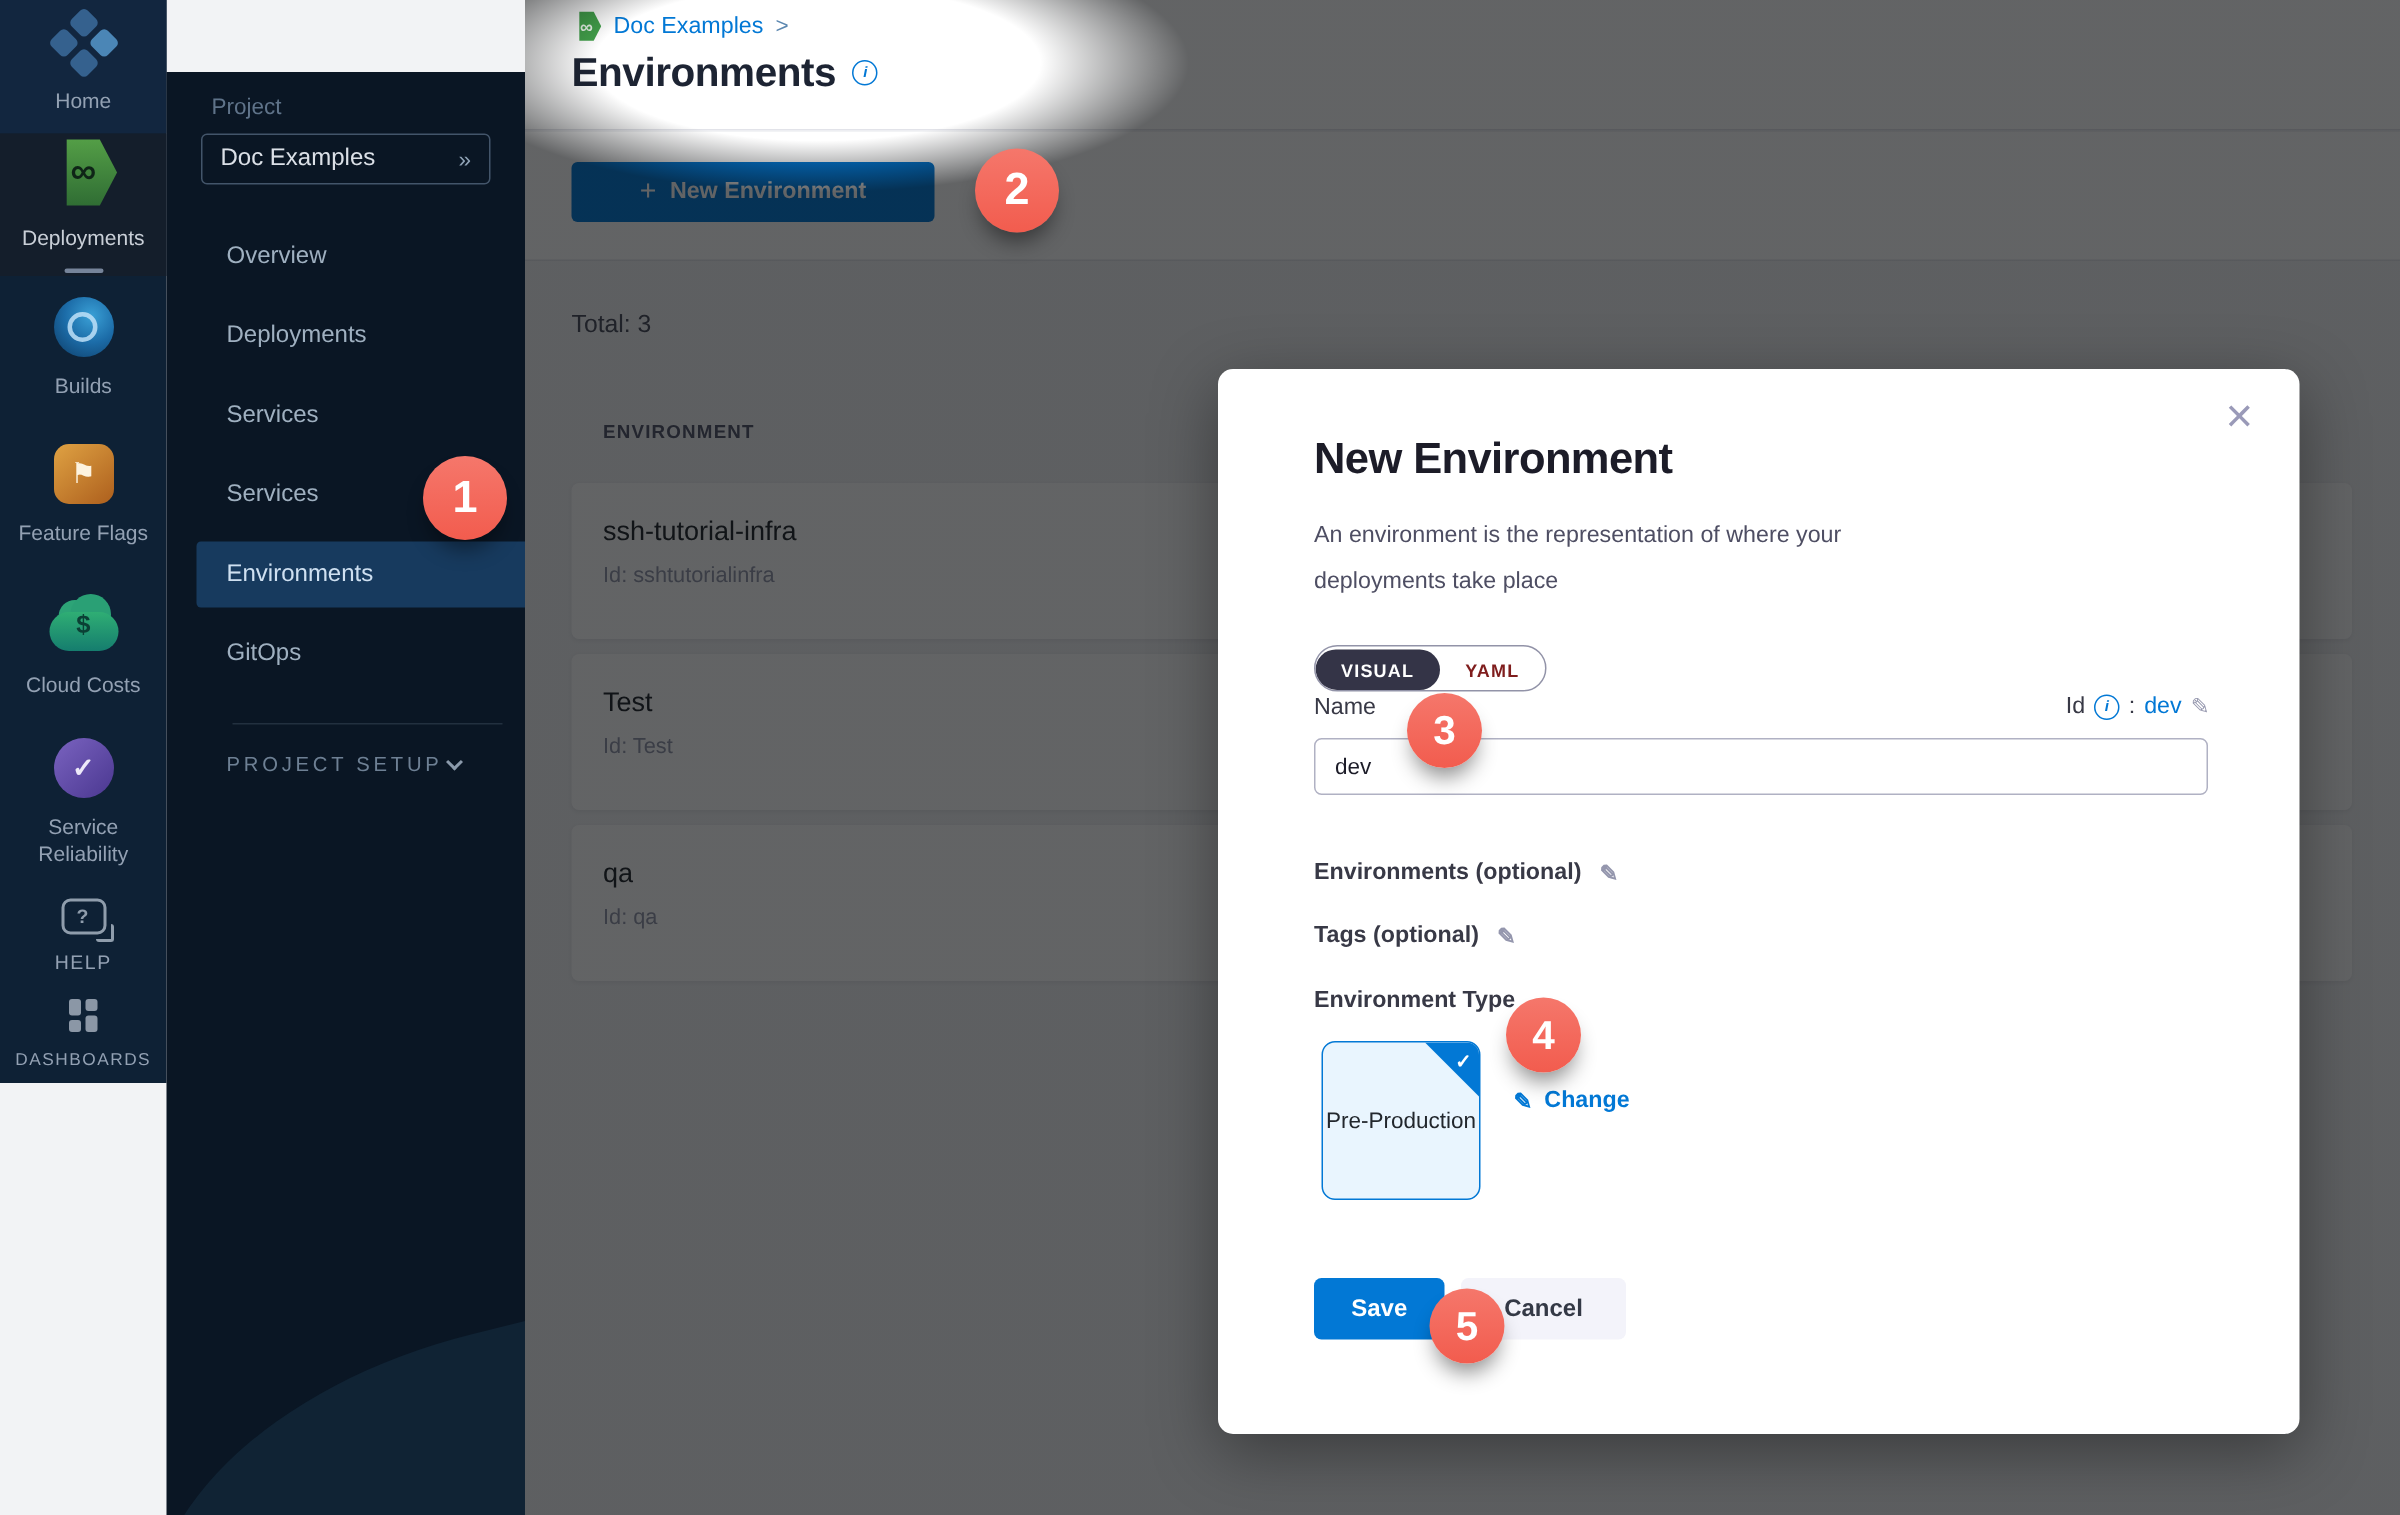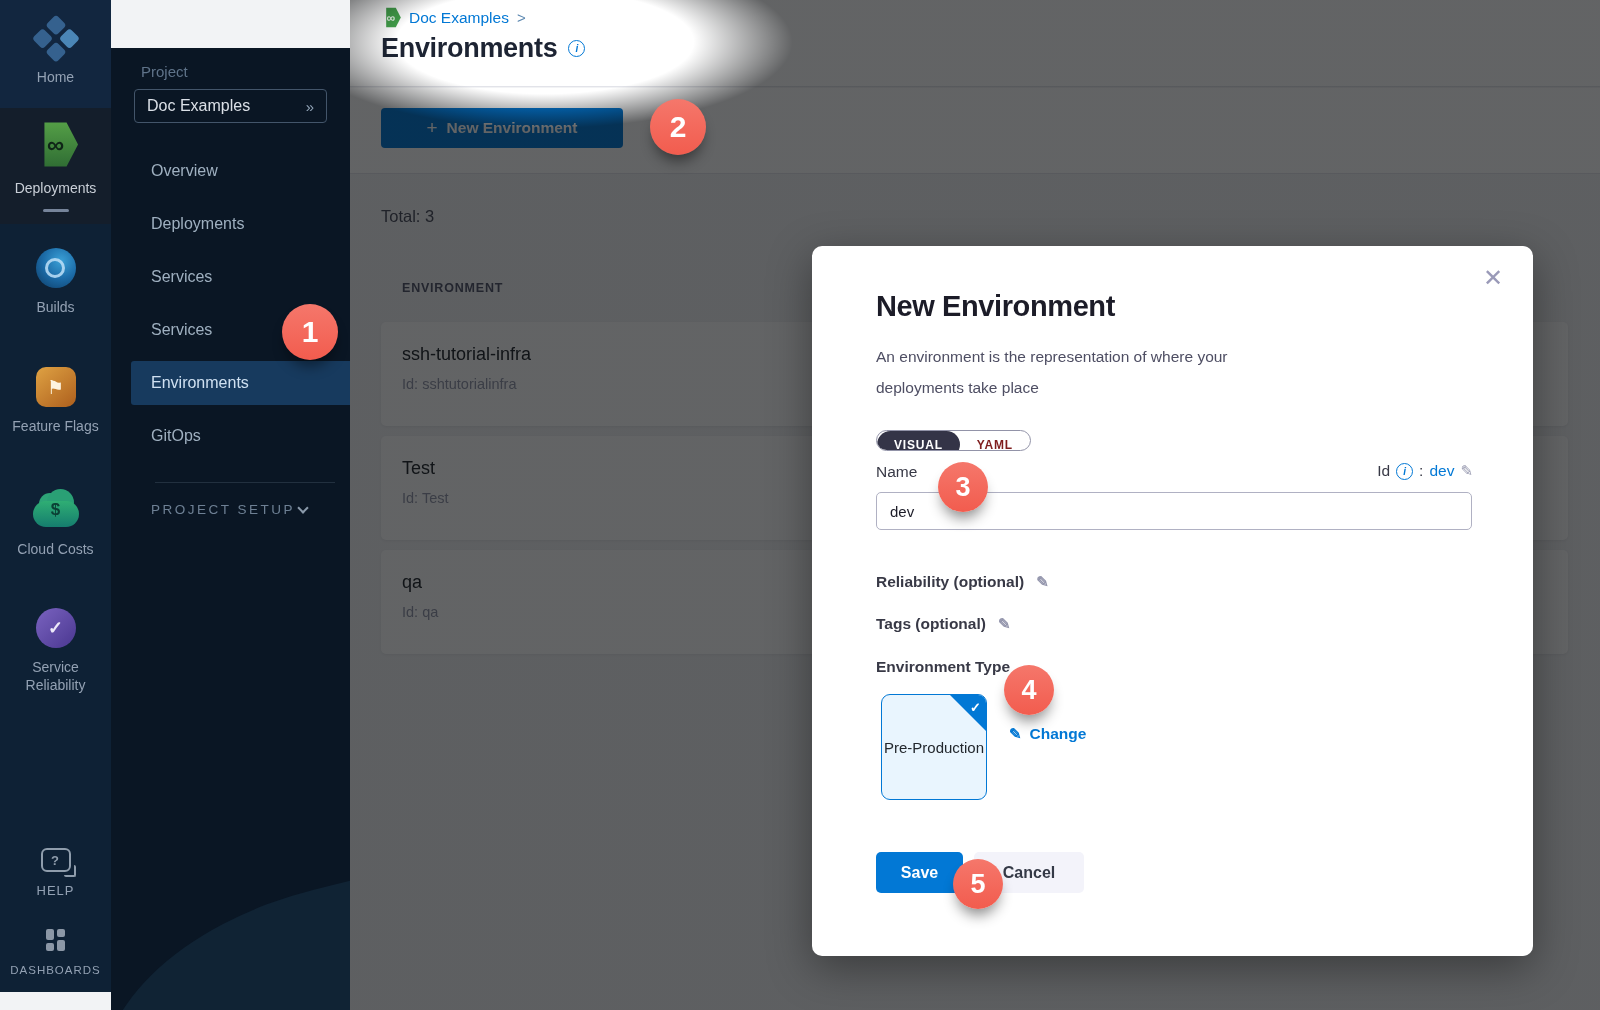--- a/index.html
+++ b/index.html
@@ -1,20 +1,20 @@
 <!DOCTYPE html>
 <html><head>
 <meta charset="utf-8">
 <style>
   * { margin:0; padding:0; box-sizing:border-box; }
   body { font-family:"Liberation Sans", sans-serif; }
   .screen { position:relative; width:1600px; height:1010px; overflow:hidden; background:#f2f3f5; }
 
   
-  .rail { position:absolute; left:0; top:0; width:111px; height:992px; background:#0e2135; z-index:5; display:flex; flex-direction:column; }
+  .rail { position:absolute; left:0; top:0; width:111px; height:722px; background:#0e2135; z-index:5; display:flex; flex-direction:column; }
   .rail-item { display:flex; flex-direction:column; align-items:center; justify-content:center; gap:10px; color:#93a1b3; font-size:14px; text-align:center; cursor:pointer; }
   .rail-item .lbl { line-height:18px; padding:0 4px; }
   .ri-home { height:108px; background:#12263f; }
   .ri-deploy { height:116px; background:#141e2b; color:#c9cfd7; }
   .ri-builds { height:116px; }
   .ri-flags { height:122px; }
   .ri-costs { height:122px; }
   .ri-rel { height:134px; }
   .ri-help { height:84px; margin-top:auto; font-size:13px; letter-spacing:1px; }
   .ri-dash { height:76px; font-size:11.5px; letter-spacing:1px; }
@@ -76,21 +76,21 @@
 
   
   .backdrop { position:absolute; left:350px; top:0; width:1250px; height:1010px; z-index:30; pointer-events:none;
     background:radial-gradient(330px 115px ellipse at 195px 42px, rgba(7,9,11,0) 45%, rgba(7,9,11,0.63) 75%); }
 
   
   .modal { position:absolute; left:812px; top:246px; width:721px; height:710px; background:#fff; border-radius:10px; box-shadow:0 12px 44px rgba(0,0,0,.38); z-index:40; }
   .m-close { position:absolute; right:30px; top:18px; font-size:24px; color:#9a9ab8; cursor:pointer; }
   .m-title { position:absolute; left:64px; top:44px; font-size:29px; font-weight:bold; color:#1c1c28; letter-spacing:-0.4px; }
   .m-desc { position:absolute; left:64px; top:95px; width:430px; font-size:15.5px; line-height:31px; color:#4e4e63; }
-  .m-toggle { position:absolute; left:64px; top:184px; display:inline-flex; align-items:flex-start; border:1.5px solid #9293a8; border-radius:20px; background:#fff; height:21px; overflow:hidden; }
+  .m-toggle { position:absolute; left:64px; top:184px; display:inline-flex; align-items:flex-end; border:1.5px solid #9293a8; border-radius:20px; background:#fff; height:31px; overflow:hidden; }
   .m-toggle .seg { padding:0 17px; height:27px; display:flex; align-items:center; font-size:12px; font-weight:bold; letter-spacing:0.8px; color:#7f1d1d; cursor:pointer; }
   .m-toggle .seg.sel { background:#343447; color:#fff; border-radius:20px; }
   .m-name-label { position:absolute; left:64px; top:217px; font-size:15.5px; color:#383946; }
   .m-id-row { position:absolute; right:60px; top:216px; display:flex; align-items:center; gap:6px; font-size:15.5px; color:#383946; }
   .m-id-row .idval { color:#0278d5; cursor:pointer; }
   .pencil { color:#9496ad; font-size:15px; cursor:pointer; }
   .pencil.blue { color:#0278d5; }
   .m-input { position:absolute; left:64px; top:246px; width:596px; height:38px; border:1px solid #b0b1c3; border-radius:5px; padding:0 13px; font-size:15px; color:#1c1c28; font-family:"Liberation Sans",sans-serif; outline:none; background:#fff; }
   .m-field-label { position:absolute; font-size:15.5px; font-weight:bold; color:#383946; display:flex; align-items:center; gap:12px; }
   .f-desc { left:64px; top:327px; } .f-tags { left:64px; top:369px; } .f-type { left:64px; top:412px; }
@@ -248,21 +248,21 @@
     <div class="m-name-label">Name</div>
     <div class="m-id-row">
       <span>Id</span>
       <span class="info-ic">i</span>
       <span>:</span>
       <span class="idval">dev</span>
       <span class="pencil">✎</span>
     </div>
     <input class="m-input" value="dev" style="">
     <div class="m-field-label f-desc">
-      <span>Reliability (optional)</span>
+      <span>Environments (optional)</span>
       <span class="pencil">✎</span>
     </div>
     <div class="m-field-label f-tags">
       <span>Tags (optional)</span>
       <span class="pencil">✎</span>
     </div>
     <div class="m-field-label f-type">
       <span>Environment Type</span>
     </div>
     <div class="type-card">

